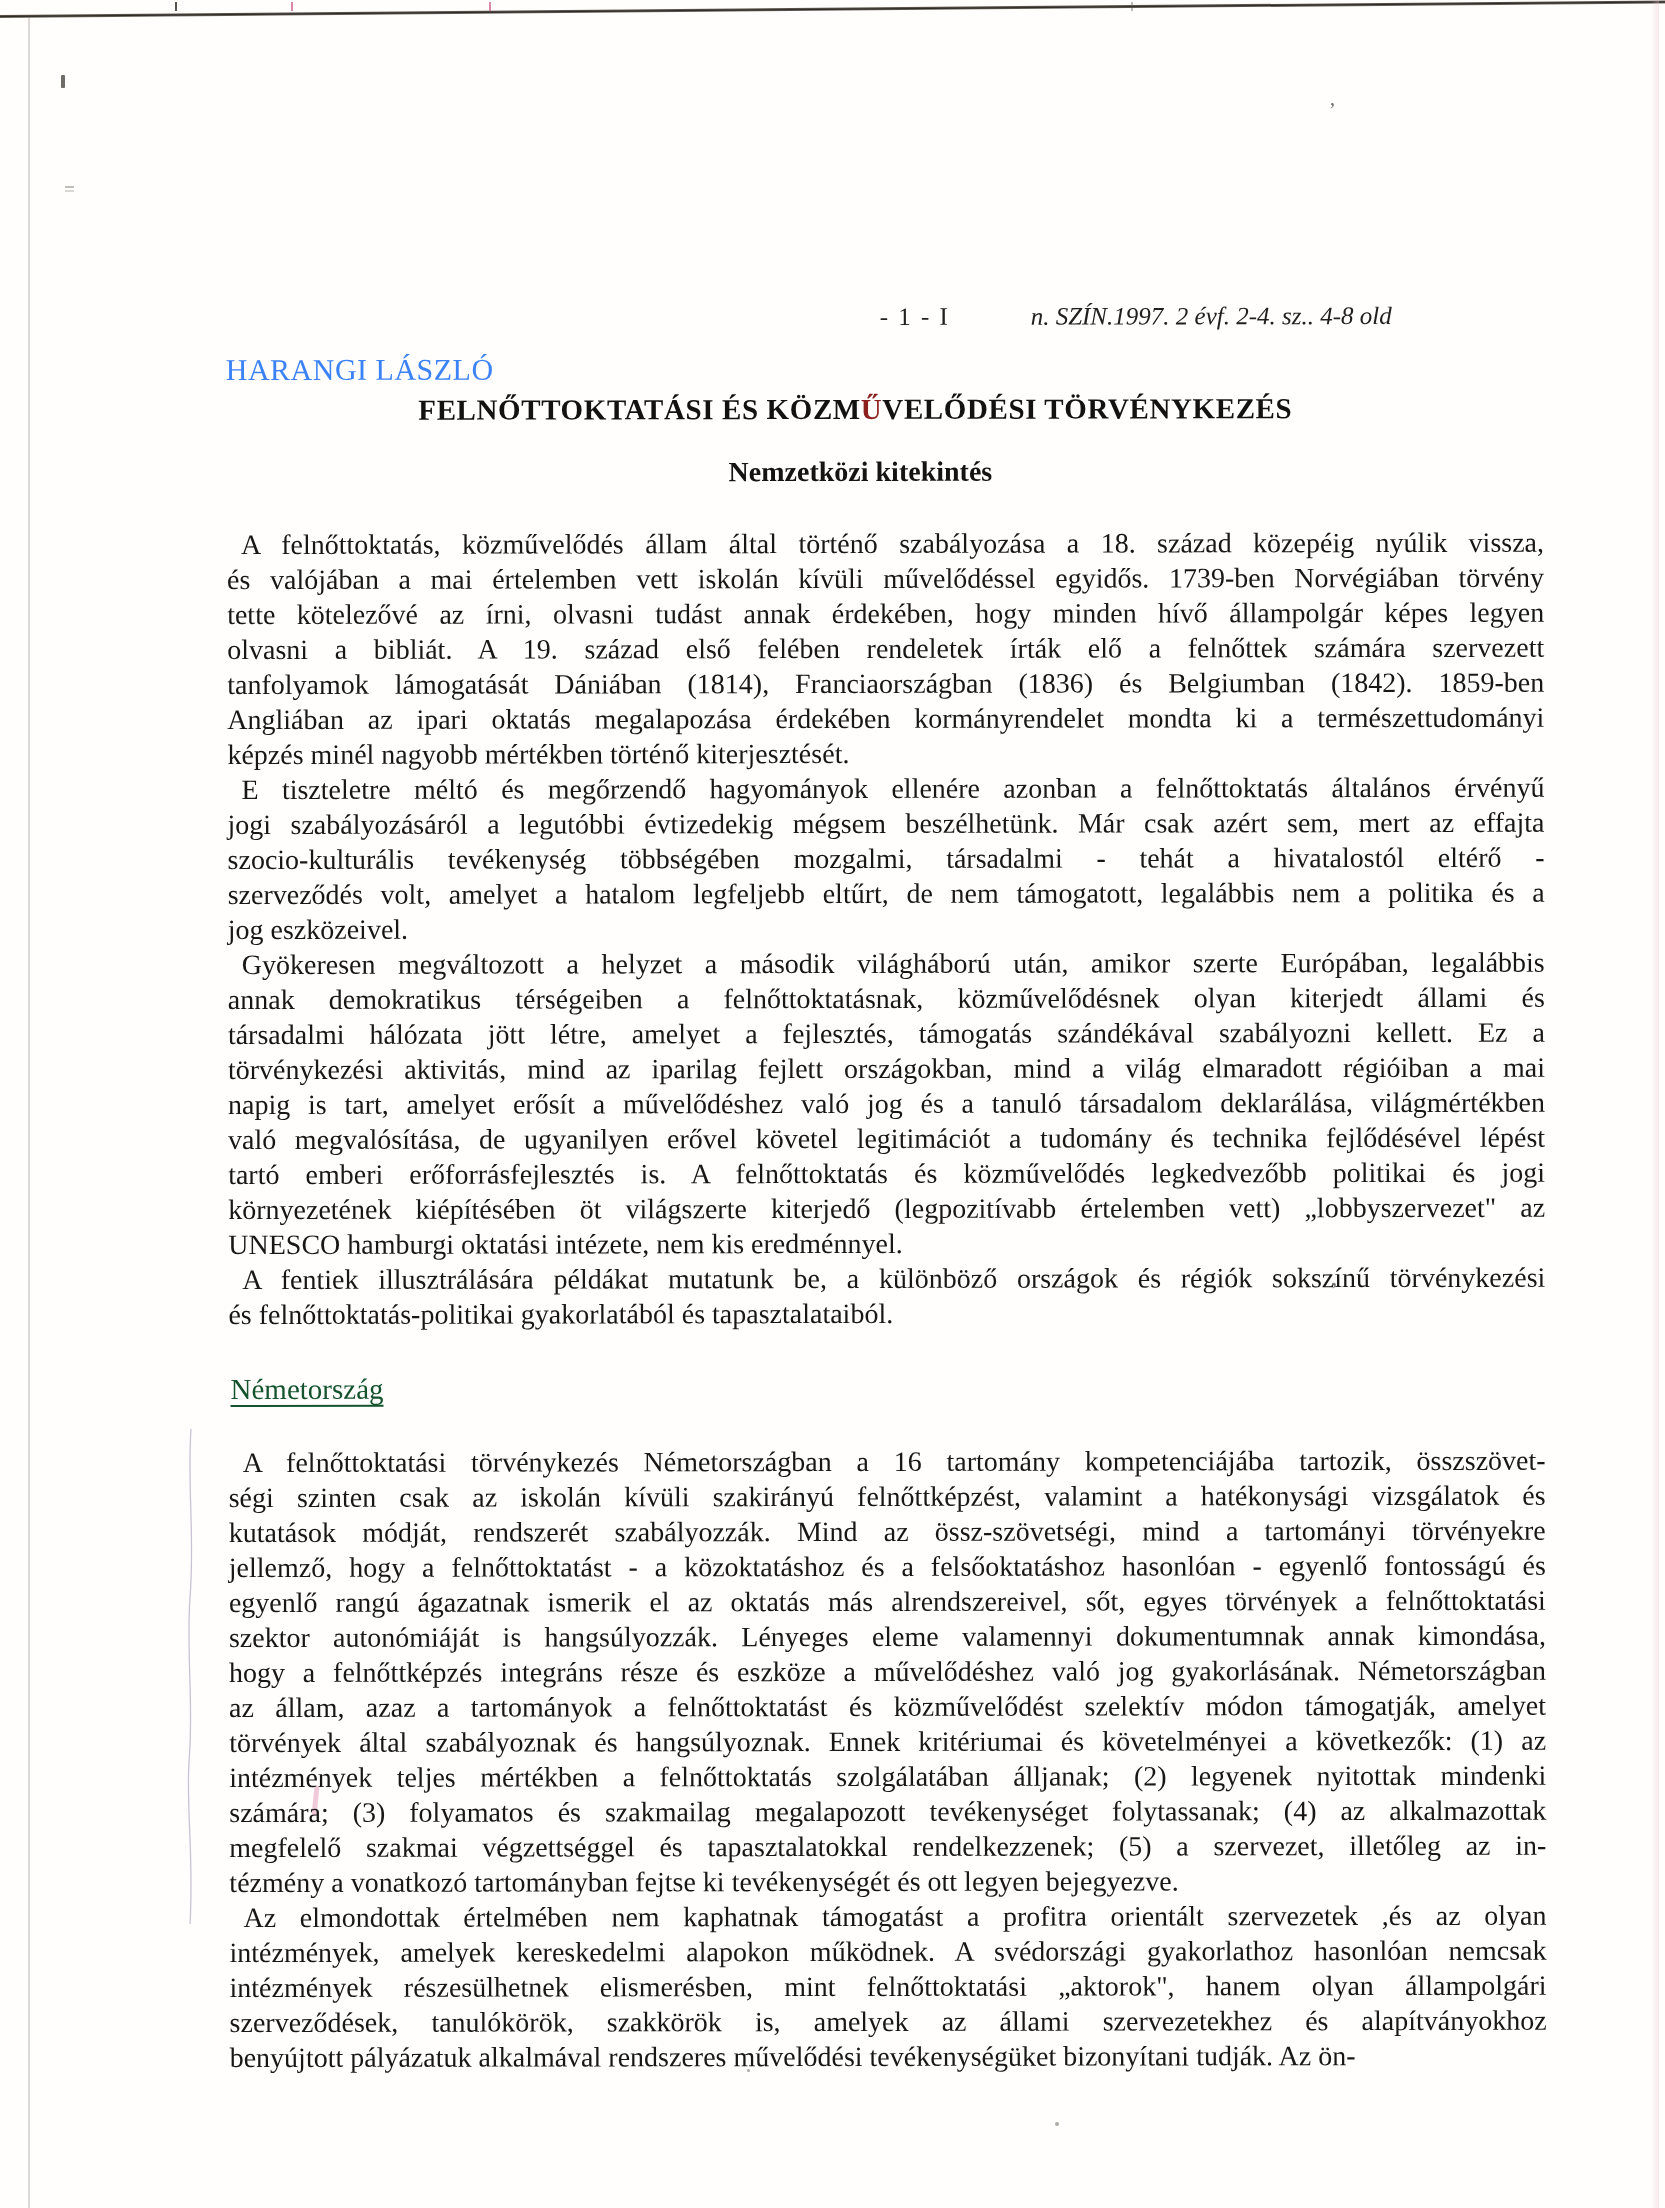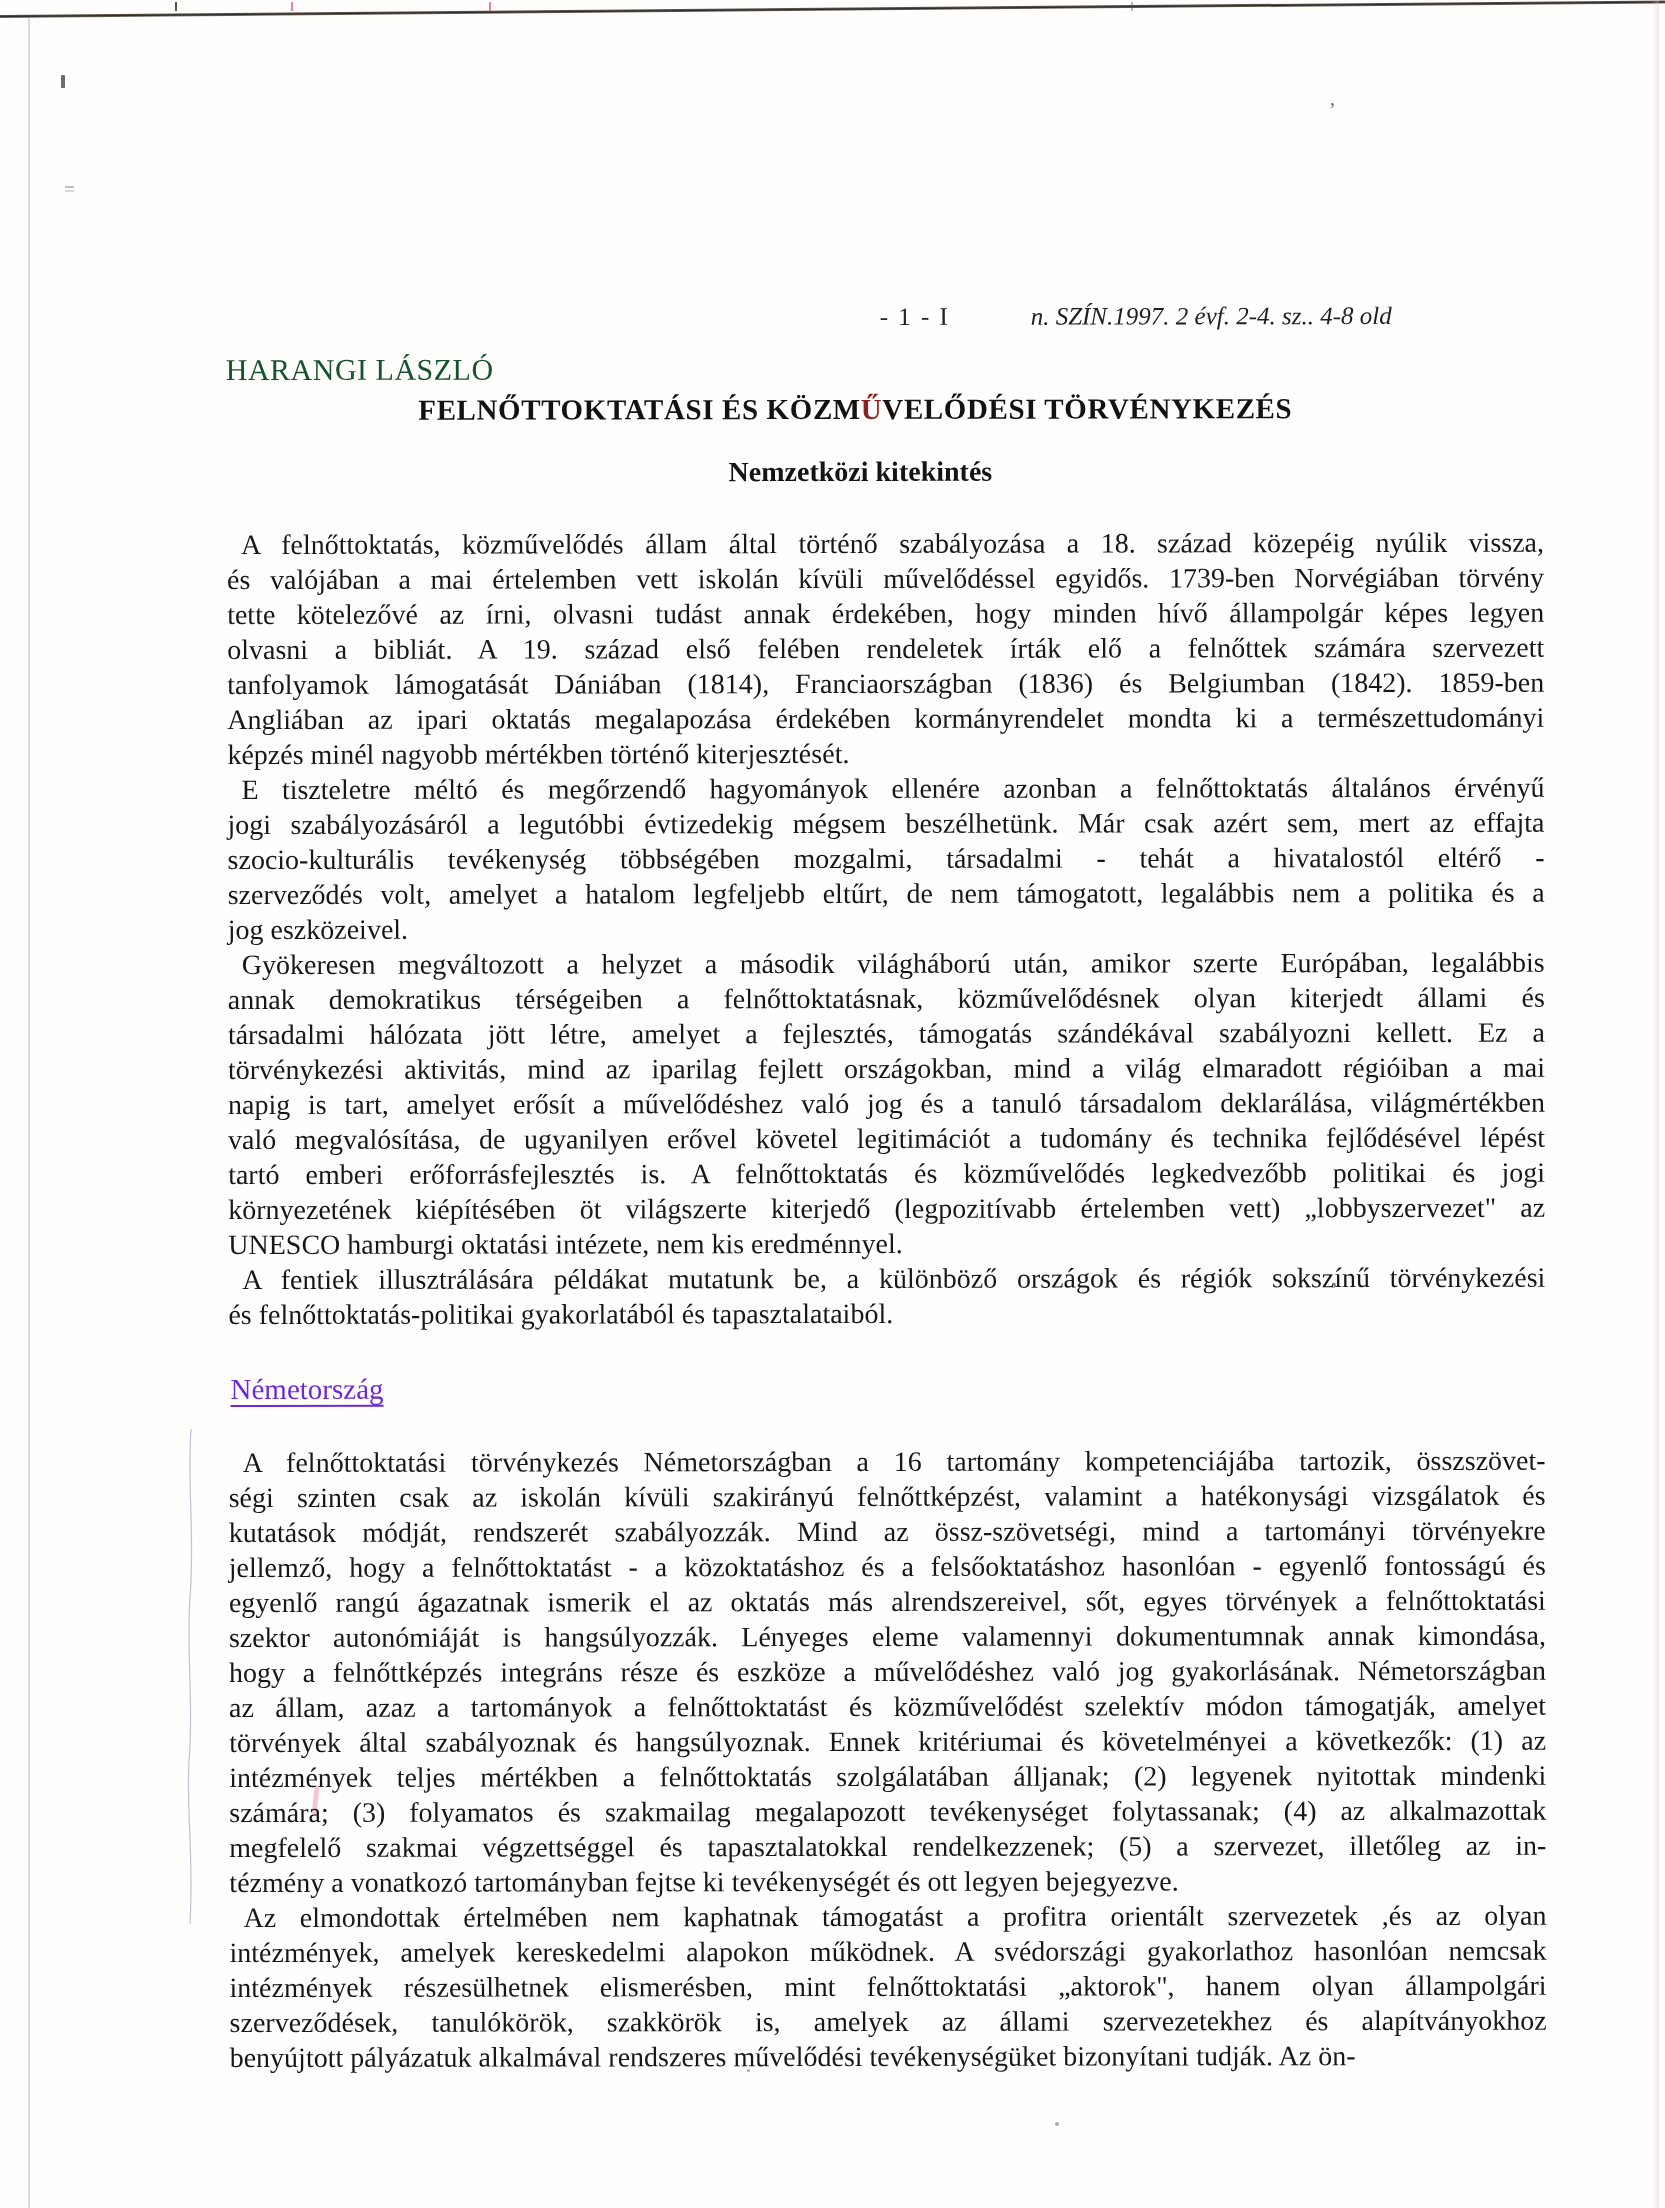--- a/index.html
+++ b/index.html
@@ -36,40 +36,40 @@
   .pink-smudge{
     position:absolute;left:313px;top:1786px;width:5px;height:30px;
     background:rgba(221,139,173,.45);transform:rotate(6deg);border-radius:3px;
   }
   .crease{position:absolute;left:184px;top:1429px;opacity:.75;}
   
   .content{position:absolute;left:0;top:0;width:100%;height:100%;transform:rotate(-0.1deg);}
   .header-row{position:absolute;top:303px;left:0;width:100%;font-size:25px;color:#22201e;}
   .page-num{position:absolute;left:875px;letter-spacing:2px;margin-left:6px;}
   .citation{position:absolute;left:1032px;font-style:italic;}
-  .author{position:absolute;left:227px;top:352px;font-size:30px;letter-spacing:0.5px;color:#14532d;}
+  .author{position:absolute;left:227px;top:352px;font-size:30px;letter-spacing:0.5px;color:#3b82f6;}
   .doc-title{
     position:absolute;left:0;top:393px;width:1713px;text-align:center;
     font-size:29px;font-weight:bold;letter-spacing:0.6px;color:#141210;
   }
   .doc-title .accent{color:var(--accent,#8e1f1f);}
   .doc-subtitle{
     position:absolute;left:0;top:456px;width:1723px;text-align:center;
     font-size:28px;font-weight:bold;color:#161412;
   }
   .body-block{
     position:absolute;left:228px;top:526px;width:1317px;
     font-size:28px;line-height:35px;color:#191715;
   }
   .para{margin:0;}
   .line{text-align:justify;text-align-last:justify;}
   .line.first{text-indent:14px;}
   .line.last{text-align-last:left;}
   .section-heading{
-    margin:40px 0 38px 2px;font-size:29px;color:#6d28d9;
+    margin:40px 0 38px 2px;font-size:29px;color:#14532d;
     text-decoration:underline;text-underline-offset:6px;text-decoration-thickness:2px;
     width:max-content;
   }
 </style>
 </head>
 <body>
 
 <div class="page">
 
   <div class="edge-top"></div>

